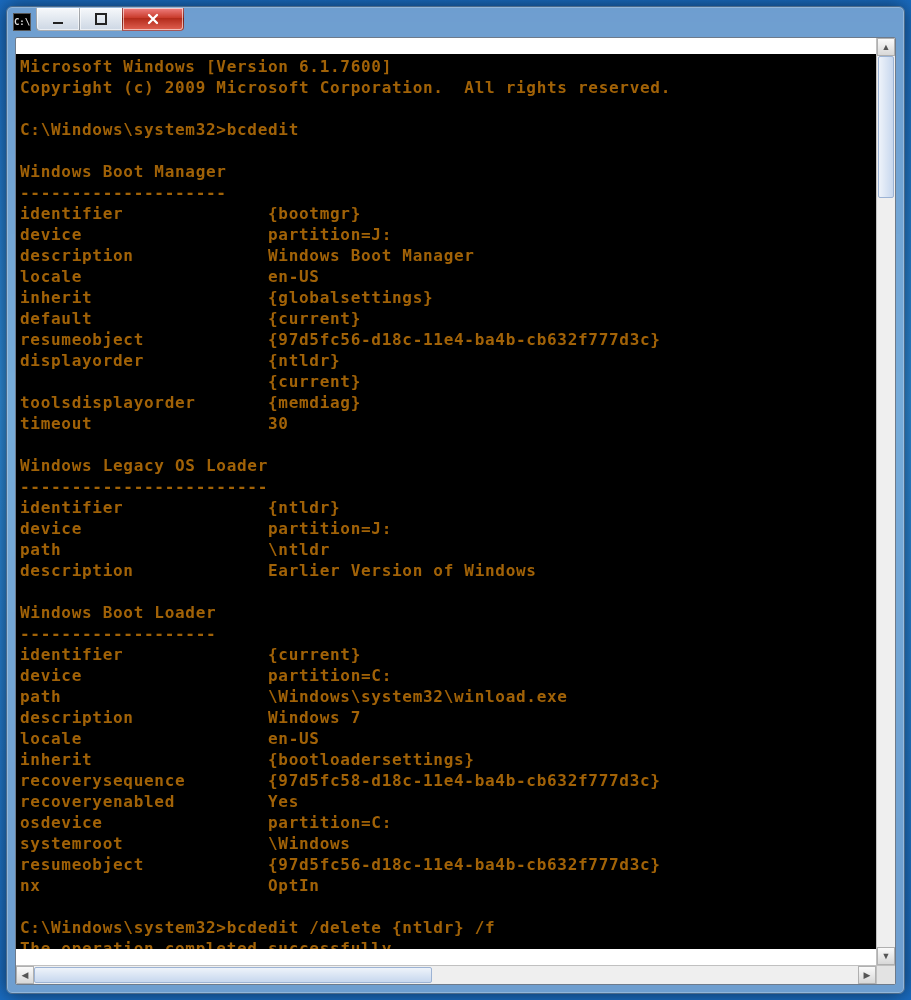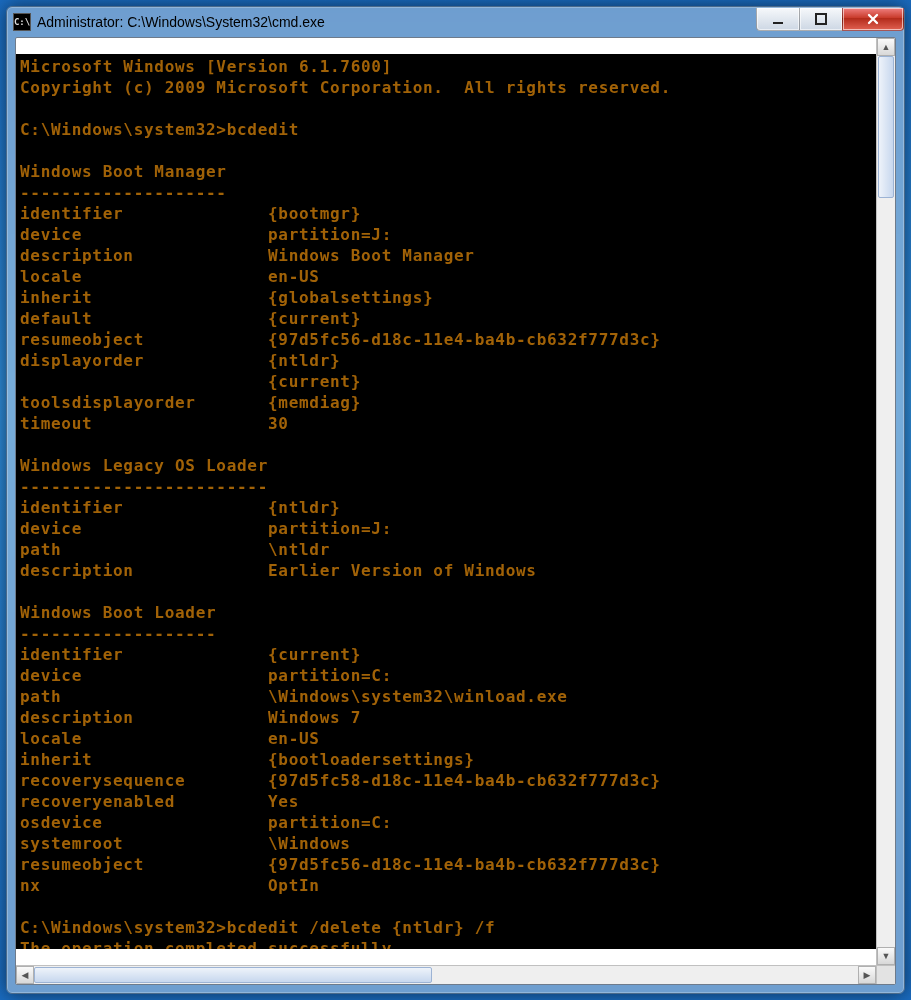--- a/index.html
+++ b/index.html
@@ -126,21 +126,20 @@
     border-radius:2px;
   }
   .hscroll .corner{width:18px;background:#e3e3e3;border-left:1px solid #c0c0c0;}
 </style>
 </head>
 <body>
 
 <div class="window">
   <div class="titlebar">
     <span class="appicon">C:\</span>
-    <span class="title">Administrator: C:\Windows\System32\cmd.exe</span>
     <div class="winbtns">
       <div class="winbtn">
         <svg viewBox="0 0 14 14">
             <rect x="2" y="10" width="10" height="2" fill="#222"></rect>
           </svg>
       </div>
       <div class="winbtn">
         <svg viewBox="0 0 14 14">
             <rect x="2" y="2" width="10" height="10" fill="none" stroke="#222" stroke-width="2"></rect>
           </svg>

